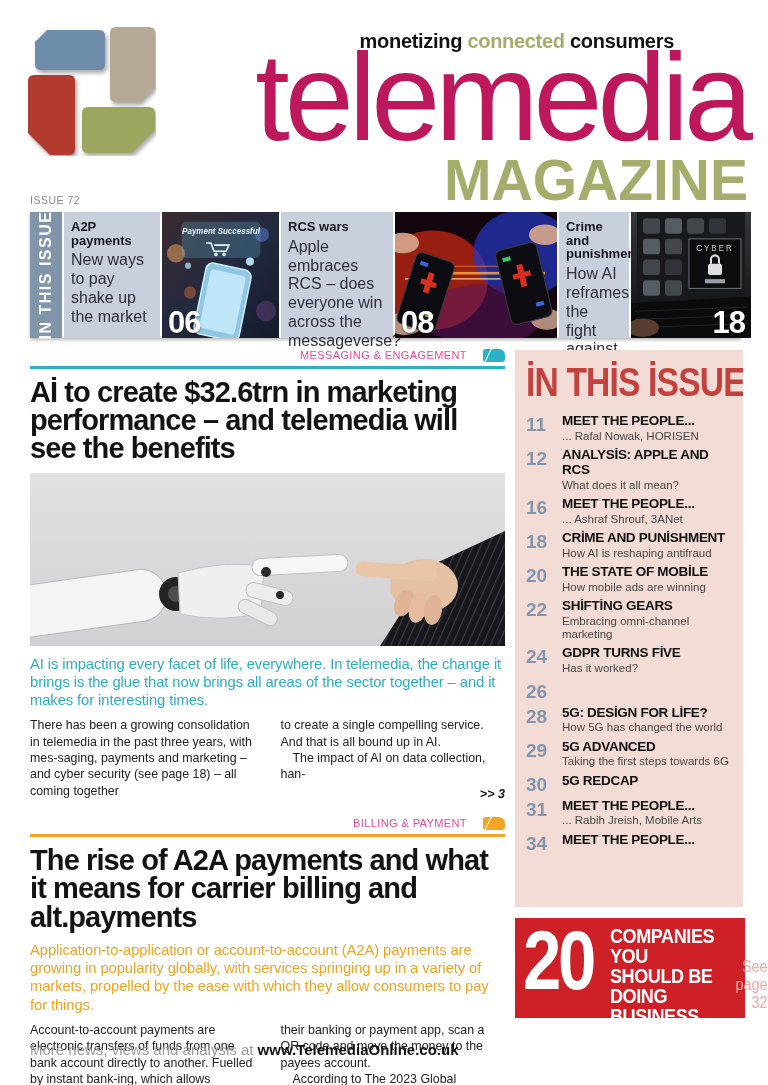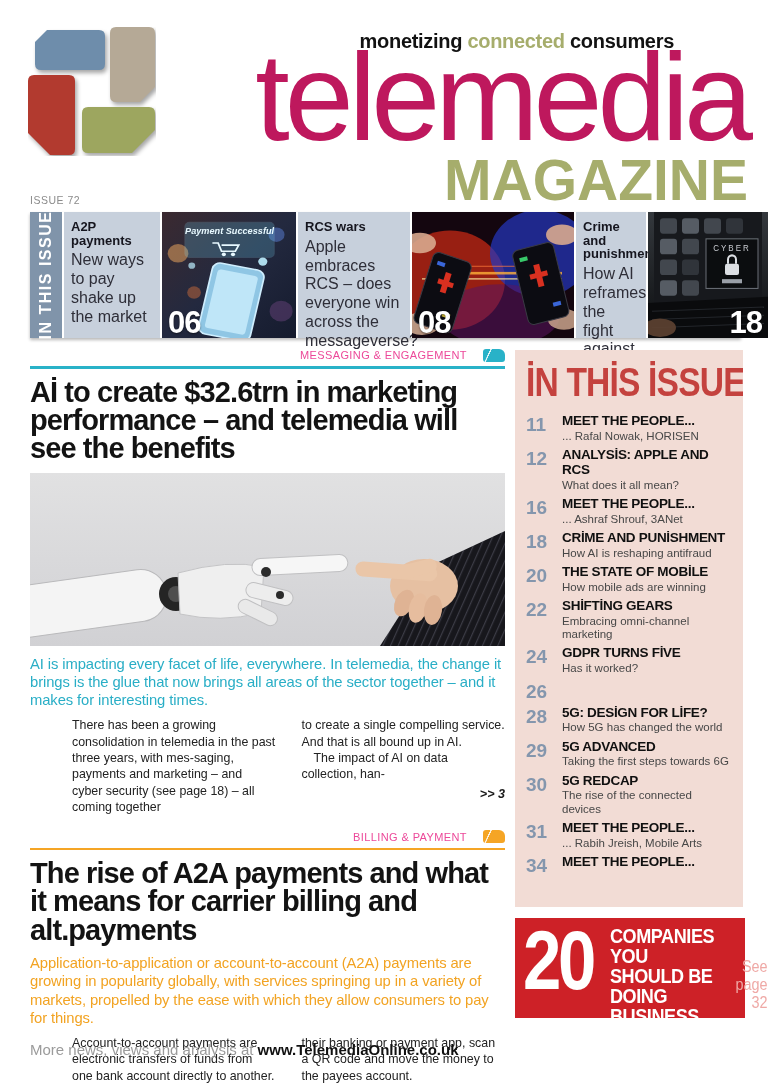--- a/index.html
+++ b/index.html
@@ -23,21 +23,21 @@
            display:flex; gap:2px; box-shadow:0 2px 3px rgba(0,0,0,.28); }
   .strip-tab { width:32px; background:#8094aa; position:relative; flex:none; }
   .strip-tab span { position:absolute; left:50%; top:50%;
            transform:translate(-50%,-50%) rotate(-90deg); white-space:nowrap;
            color:#fff; font-weight:bold; font-size:16px; letter-spacing:1.5px; }
   .teaser { background:#c7d0dc; padding:8px 7px; flex:none; }
   .teaser-1 { width:96px; } .teaser-2 { width:112px; } .teaser-3 { width:70px; }
   .teaser h3 { font-size:13px; line-height:1.05; color:#15151e; margin-bottom:4px; }
   .teaser p { font-size:16px; line-height:1.18; color:#2e2e38; }
   .strip-img { position:relative; flex:none; overflow:hidden; }
-  .img-1 { width:134px; } .img-2 { width:162px; } .img-3 { width:120px; }
+  .img-1 { width:117px; } .img-2 { width:162px; } .img-3 { width:120px; }
   .strip-img svg { display:block; width:100%; height:100%; }
   .page-num { position:absolute; bottom:0px; font-size:31px; font-weight:bold; color:#fff;
               letter-spacing:-1px; text-shadow:0 1px 2px rgba(0,0,0,.5); line-height:1; }
   .num-left { left:6px; } .num-right { right:6px; }
 
   
   .main { position:absolute; top:346px; left:30px; width:475px; }
   .section-head { display:flex; justify-content:flex-end; align-items:center; gap:16px;
                   font-size:11px; color:#ec4899; letter-spacing:0.4px; height:18px; }
   .section-icon { width:22px; height:13px; border-radius:3px 6px 3px 3px; flex:none;
@@ -47,21 +47,21 @@
   .rule { height:2.5px; margin-top:2px; }
   .rule-cyan { background:#29b2c8; }
   .rule-orange { background:#f5a525; }
   .headline { font-size:29px; line-height:0.98; letter-spacing:-0.9px; font-weight:bold;
               color:#131313; margin:9px 0 10px; }
   .hero { height:173px; margin-bottom:9px; }
   .hero svg { display:block; width:100%; height:100%; }
   .standfirst { font-size:14.8px; line-height:1.23; margin-bottom:8px; letter-spacing:-0.1px; }
   .sf-cyan { color:#29aec6; }
   .sf-orange { color:#f2a322; }
-  .cols { display:flex; gap:26px; font-size:12.4px; line-height:1.32; color:#222;margin-left:42px; }
+  .cols { display:flex; gap:26px; font-size:12.4px; line-height:1.32; color:#222; }
   .col { width:231px; }
   .col p.indent { text-indent:12px; }
   .jump { font-weight:bold; font-style:italic; text-align:right; font-size:12.6px; margin-top:3px; color:#1a1a1a; }
   .article-2 { margin-top:12px; }
 
   
   .toc { position:absolute; top:350px; left:515px; width:228px; height:557px;
          background:#f2dcd5; padding:12px 11px 10px 11px; overflow:hidden; }
   .toc-title { color:#c4423e; font-weight:bold; font-size:40px; letter-spacing:-1px;
                transform:scaleX(0.84); transform-origin:left; white-space:nowrap; line-height:1; margin-bottom:12px; }
@@ -371,21 +371,20 @@
       <span class="toc-page">29</span>
       <span>
           <h4>5G ADVANCED</h4>
           <p>Taking the first steps towards 6G</p>
         </span>
     </div>
     <div class="toc-item">
       <span class="toc-page">30</span>
       <span>
           <h4>5G REDCAP</h4>
-          <p>The rise of the connected devices</p>
         </span>
     </div>
     <div class="toc-item">
       <span class="toc-page">31</span>
       <span>
           <h4>MEET THE PEOPLE...</h4>
           <p>... Rabih Jreish, Mobile Arts</p>
         </span>
     </div>
     <div class="toc-item">

